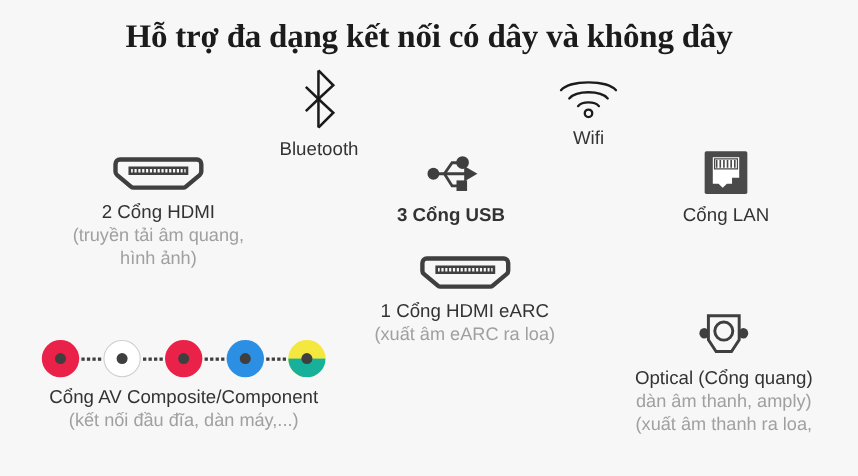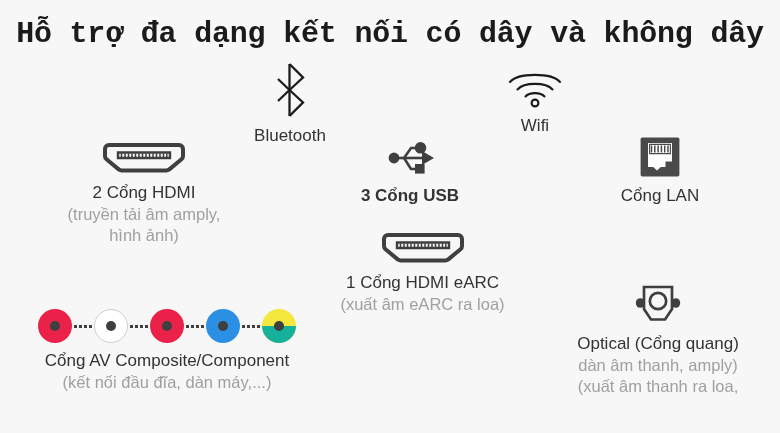--- a/index.html
+++ b/index.html
@@ -28,21 +28,21 @@
     position: absolute;
     left: 0;
     top: 17px;
     width: 780px;
     text-align: center;
     font-size: 30px;
     font-weight: bold;
     color: #1b1b1b;
     letter-spacing: -0.2px;
     white-space: nowrap;
-    font-family: Liberation Mono, monospace;
+    font-family: Liberation Serif, serif;
   }
 
   
   .feature {
     position: absolute;
     text-align: center;
   }
   .feature .icon-wrap {
     display: flex;
     align-items: flex-end;
@@ -193,21 +193,21 @@
             <path d="M52 12.4 V16.2"></path>
           <path d="M55.5 12.4 V16.2"></path>
             <path d="M59 12.4 V16.2"></path>
           <path d="M62.5 12.4 V16.2"></path>
             <path d="M65.8 12.4 V16.2"></path>
         </g>
       </svg>
     </div>
     <div class="gap-6"></div>
     <div class="label">2 Cổng HDMI</div>
-    <div class="sublabel">(truyền tải âm amply,</div>
+    <div class="sublabel">(truyền tải âm quang,</div>
     <div class="sublabel">hình ảnh)</div>
   </div>
 
   <div class="feature" id="feat-usb">
     <div class="icon-wrap">
       <svg width="56" height="40" viewBox="0 0 56 40">
         <g stroke="#3f3f3f" stroke-width="2.6" fill="none" stroke-linejoin="miter">
           <path d="M12 20 H44"></path>
           <path d="M22 20 L29 10 H37"></path>
           <path d="M22 20 L29 31 H36"></path>

